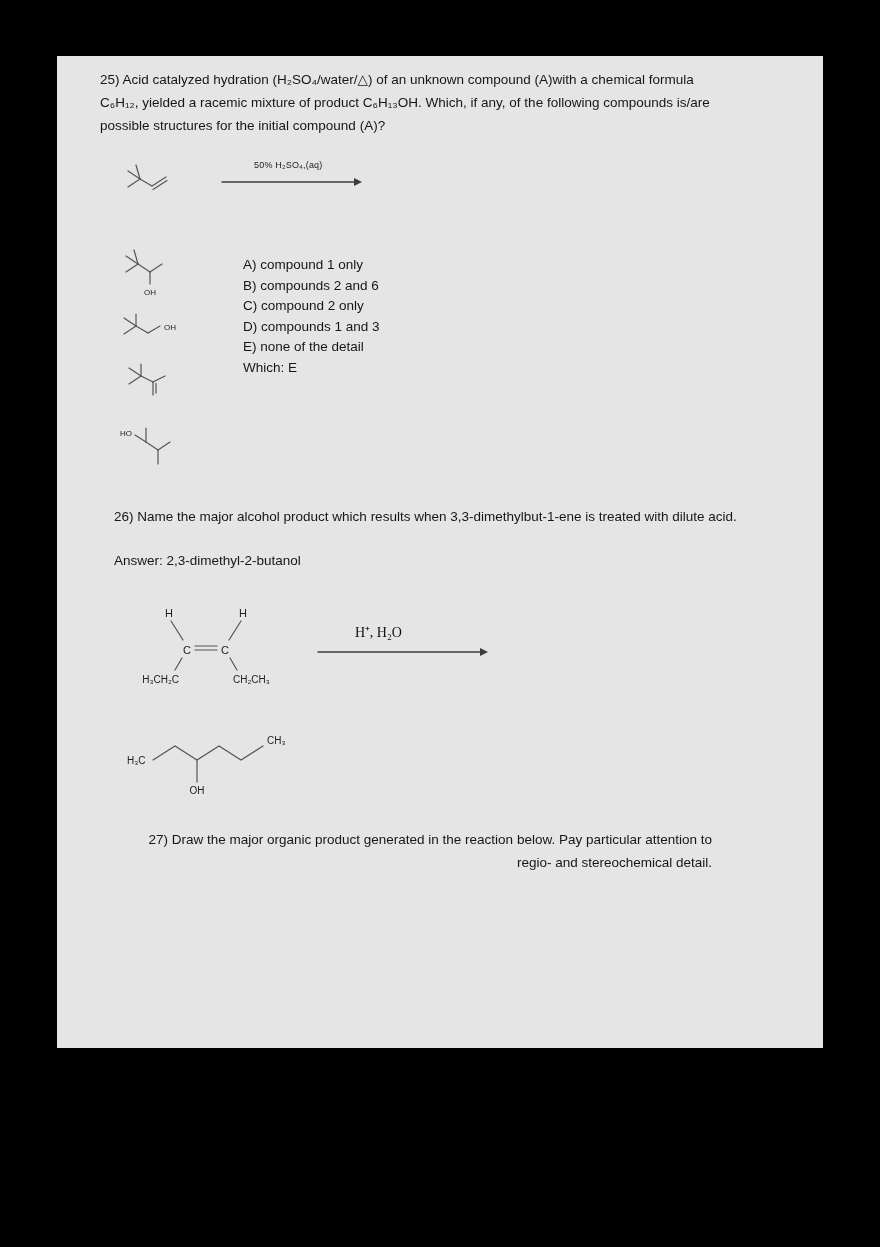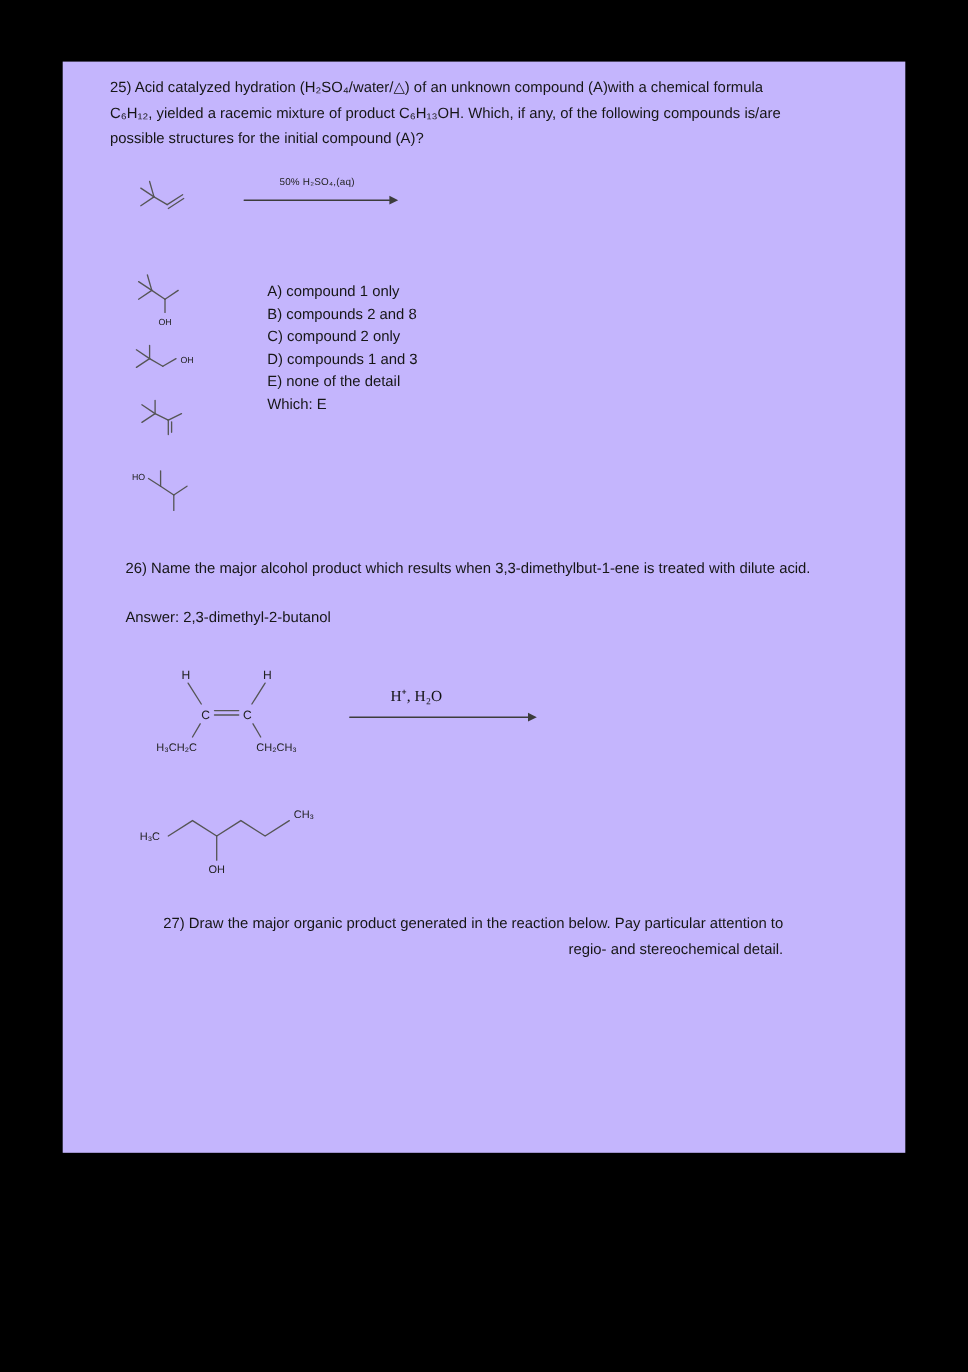--- a/index.html
+++ b/index.html
@@ -3,21 +3,21 @@
 <meta charset="utf-8">
 <style>
   html,body{margin:0;padding:0;}
   body{
     width:880px;height:1247px;position:relative;
     background:#000;
     font-family:"Liberation Sans", sans-serif;
   }
   .page{
     position:absolute;left:57px;top:56px;width:766px;height:992px;
-    background:#c4b5fd;
+    background:#e5e5e5;
   }
   .abs{position:absolute;}
   .qtext{
     font-size:13.5px;line-height:23px;color:#161616;margin:0;
   }
   .opts span{
     display:block;font-size:13.5px;line-height:20.5px;color:#161616;
   }
   .tiny-label{
     font-size:9px;color:#222;letter-spacing:0.2px;
@@ -58,21 +58,21 @@
     <line x1="6" y1="24" x2="18" y2="16"></line>
     <line x1="14" y1="2" x2="18" y2="16"></line>
     <line x1="18" y1="16" x2="30" y2="24"></line>
     <line x1="30" y1="24" x2="42" y2="16"></line>
     <line x1="30" y1="24" x2="30" y2="36"></line>
     <text x="30" y="47" font-size="8" text-anchor="middle">OH</text>
   </svg>
 
   <div class="opts abs" style="left:186px;top:199px;">
     <span>A) compound 1 only</span>
-    <span>B) compounds 2 and 8</span>
+    <span>B) compounds 2 and 6</span>
     <span>C) compound 2 only</span>
     <span>D) compounds 1 and 3</span>
     <span>E) none of the detail</span>
     <span>Which:  E</span>
   </div>
 
   <svg class="abs" style="left:63px;top:256px;" width="85" height="40" viewBox="0 0 85 40">
     <line x1="4" y1="6" x2="16" y2="14"></line>
     <line x1="4" y1="22" x2="16" y2="14"></line>
     <line x1="16" y1="2" x2="16" y2="14"></line>

